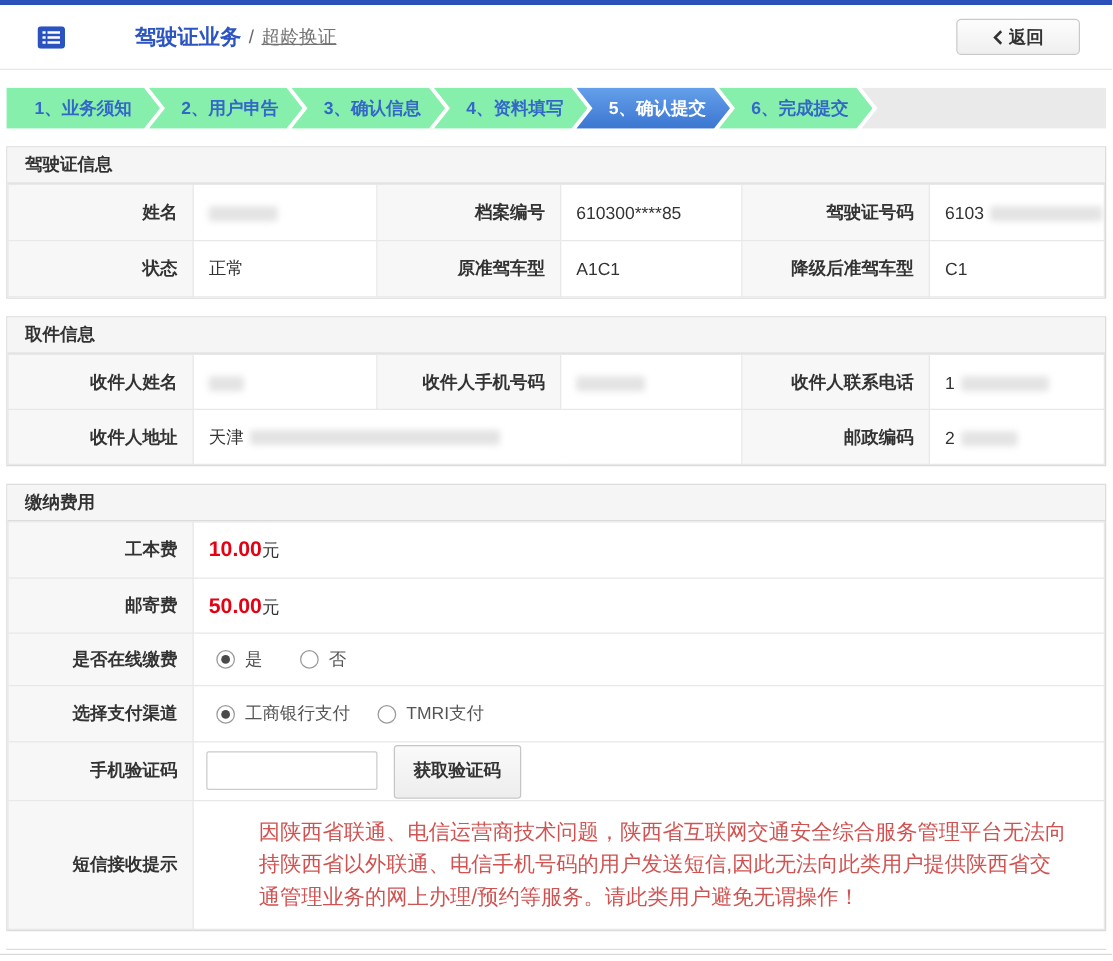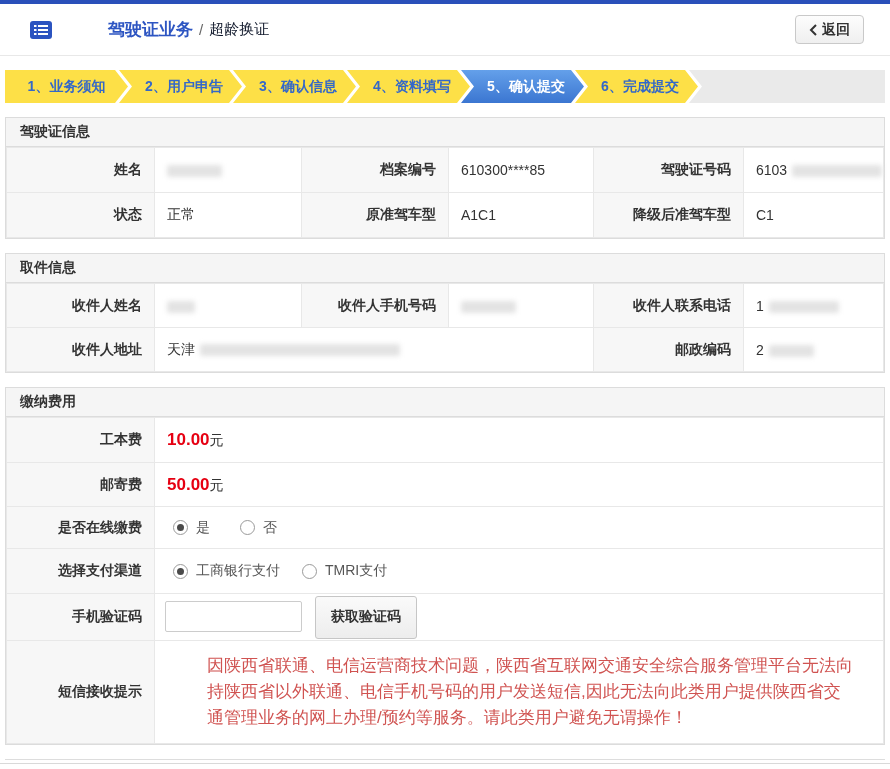--- a/index.html
+++ b/index.html
@@ -8,28 +8,28 @@
   .page { position:relative; width:890px; height:769px; background:#fff; overflow:hidden; }
 
   
   .topbar { height:4px; background:#2a50ba; }
 
   
   .header { height:52px; display:flex; align-items:center; padding:0 26px 0 30px; border-bottom:1px solid #e8e8e8; }
   .hdr-icon { display:inline-flex; margin-right:8px; }
   .hdr-title { font-size:17px; font-weight:bold; color:#2d55c2;margin-left:48px; }
   .hdr-sep { font-size:15px; color:#666; margin:0 6px; }
-  .hdr-sub { font-size:15px; color:#0f172a; }
+  .hdr-sub { font-size:15px; color:#737373;text-decoration:underline; }
   .spacer { flex:1; }
-  .back-btn { height:29px; padding:0 13px; background:linear-gradient(#fdfdfd,#efefef); border:1px solid #c9c9c9; border-radius:4px; color:#333; font-size:14px; font-weight:bold; display:inline-flex; align-items:center; gap:5px; cursor:pointer; }
+  .back-btn { height:29px; padding:0 28px; background:linear-gradient(#fdfdfd,#efefef); border:1px solid #c9c9c9; border-radius:4px; color:#333; font-size:14px; font-weight:bold; display:inline-flex; align-items:center; gap:5px; cursor:pointer; }
 
   
   .steps { margin:14px 5px 0 5px; height:33px; display:flex; }
   .step { flex:0 0 123px; height:33px; display:flex; align-items:center; justify-content:center;
-          background:#fde047; color:#3468c8; font-size:14px; font-weight:bold;
+          background:#86efac; color:#3468c8; font-size:14px; font-weight:bold;
           clip-path:polygon(0 0, calc(100% - 13px) 0, 100% 50%, calc(100% - 13px) 100%, 0 100%, 13px 50%);
           margin-left:-9px; padding-left:7px; }
   .step:first-child { clip-path:polygon(0 0, calc(100% - 13px) 0, 100% 50%, calc(100% - 13px) 100%, 0 100%); margin-left:0; padding-left:0; }
   .step.active { background:linear-gradient(#64a0ea,#3b76d1); color:#fff; }
   .steps-filler { flex:1; background:#eaeaea; margin-left:-9px;
           clip-path:polygon(13px 50%, 0 0, 100% 0, 100% 100%, 0 100%); }
 
   
   .section { margin:14px 5px 0 5px; border:1px solid #dcdcdc; }
   .section-title { height:29px; background:#f5f5f5; border-bottom:1px solid #dcdcdc; display:flex; align-items:center; padding-left:14px; font-size:14px; font-weight:bold; color:#333; }

